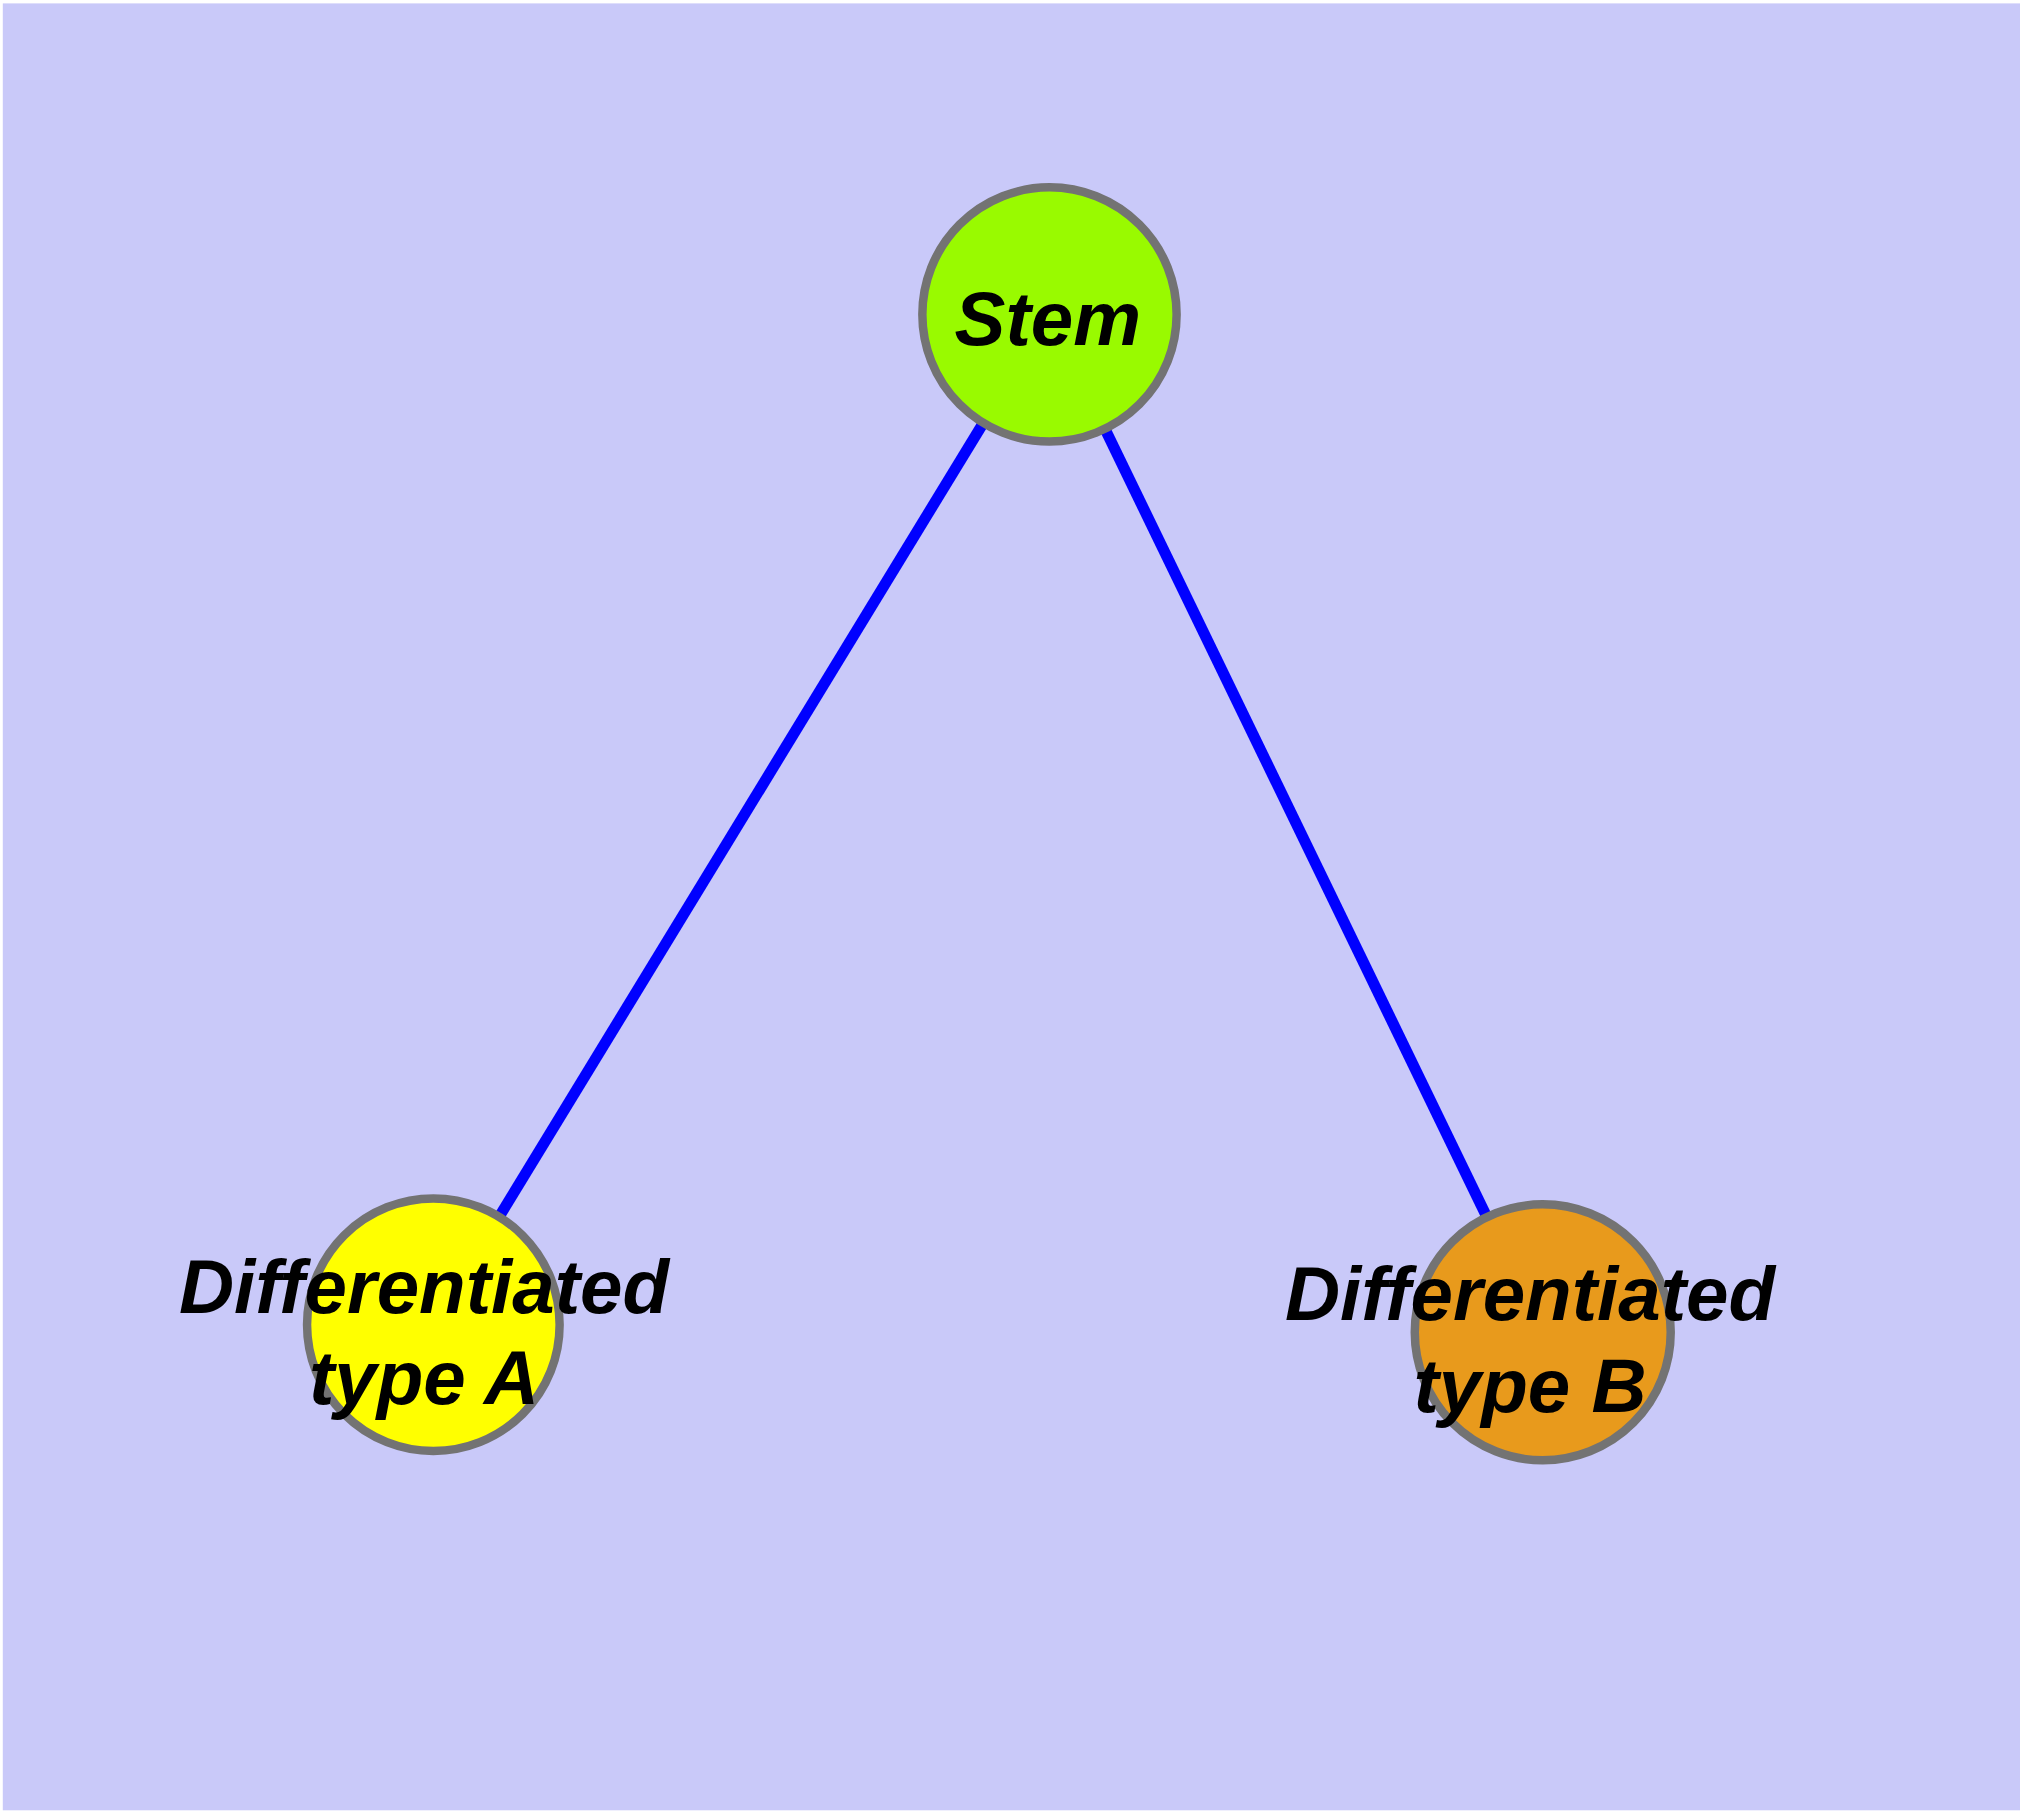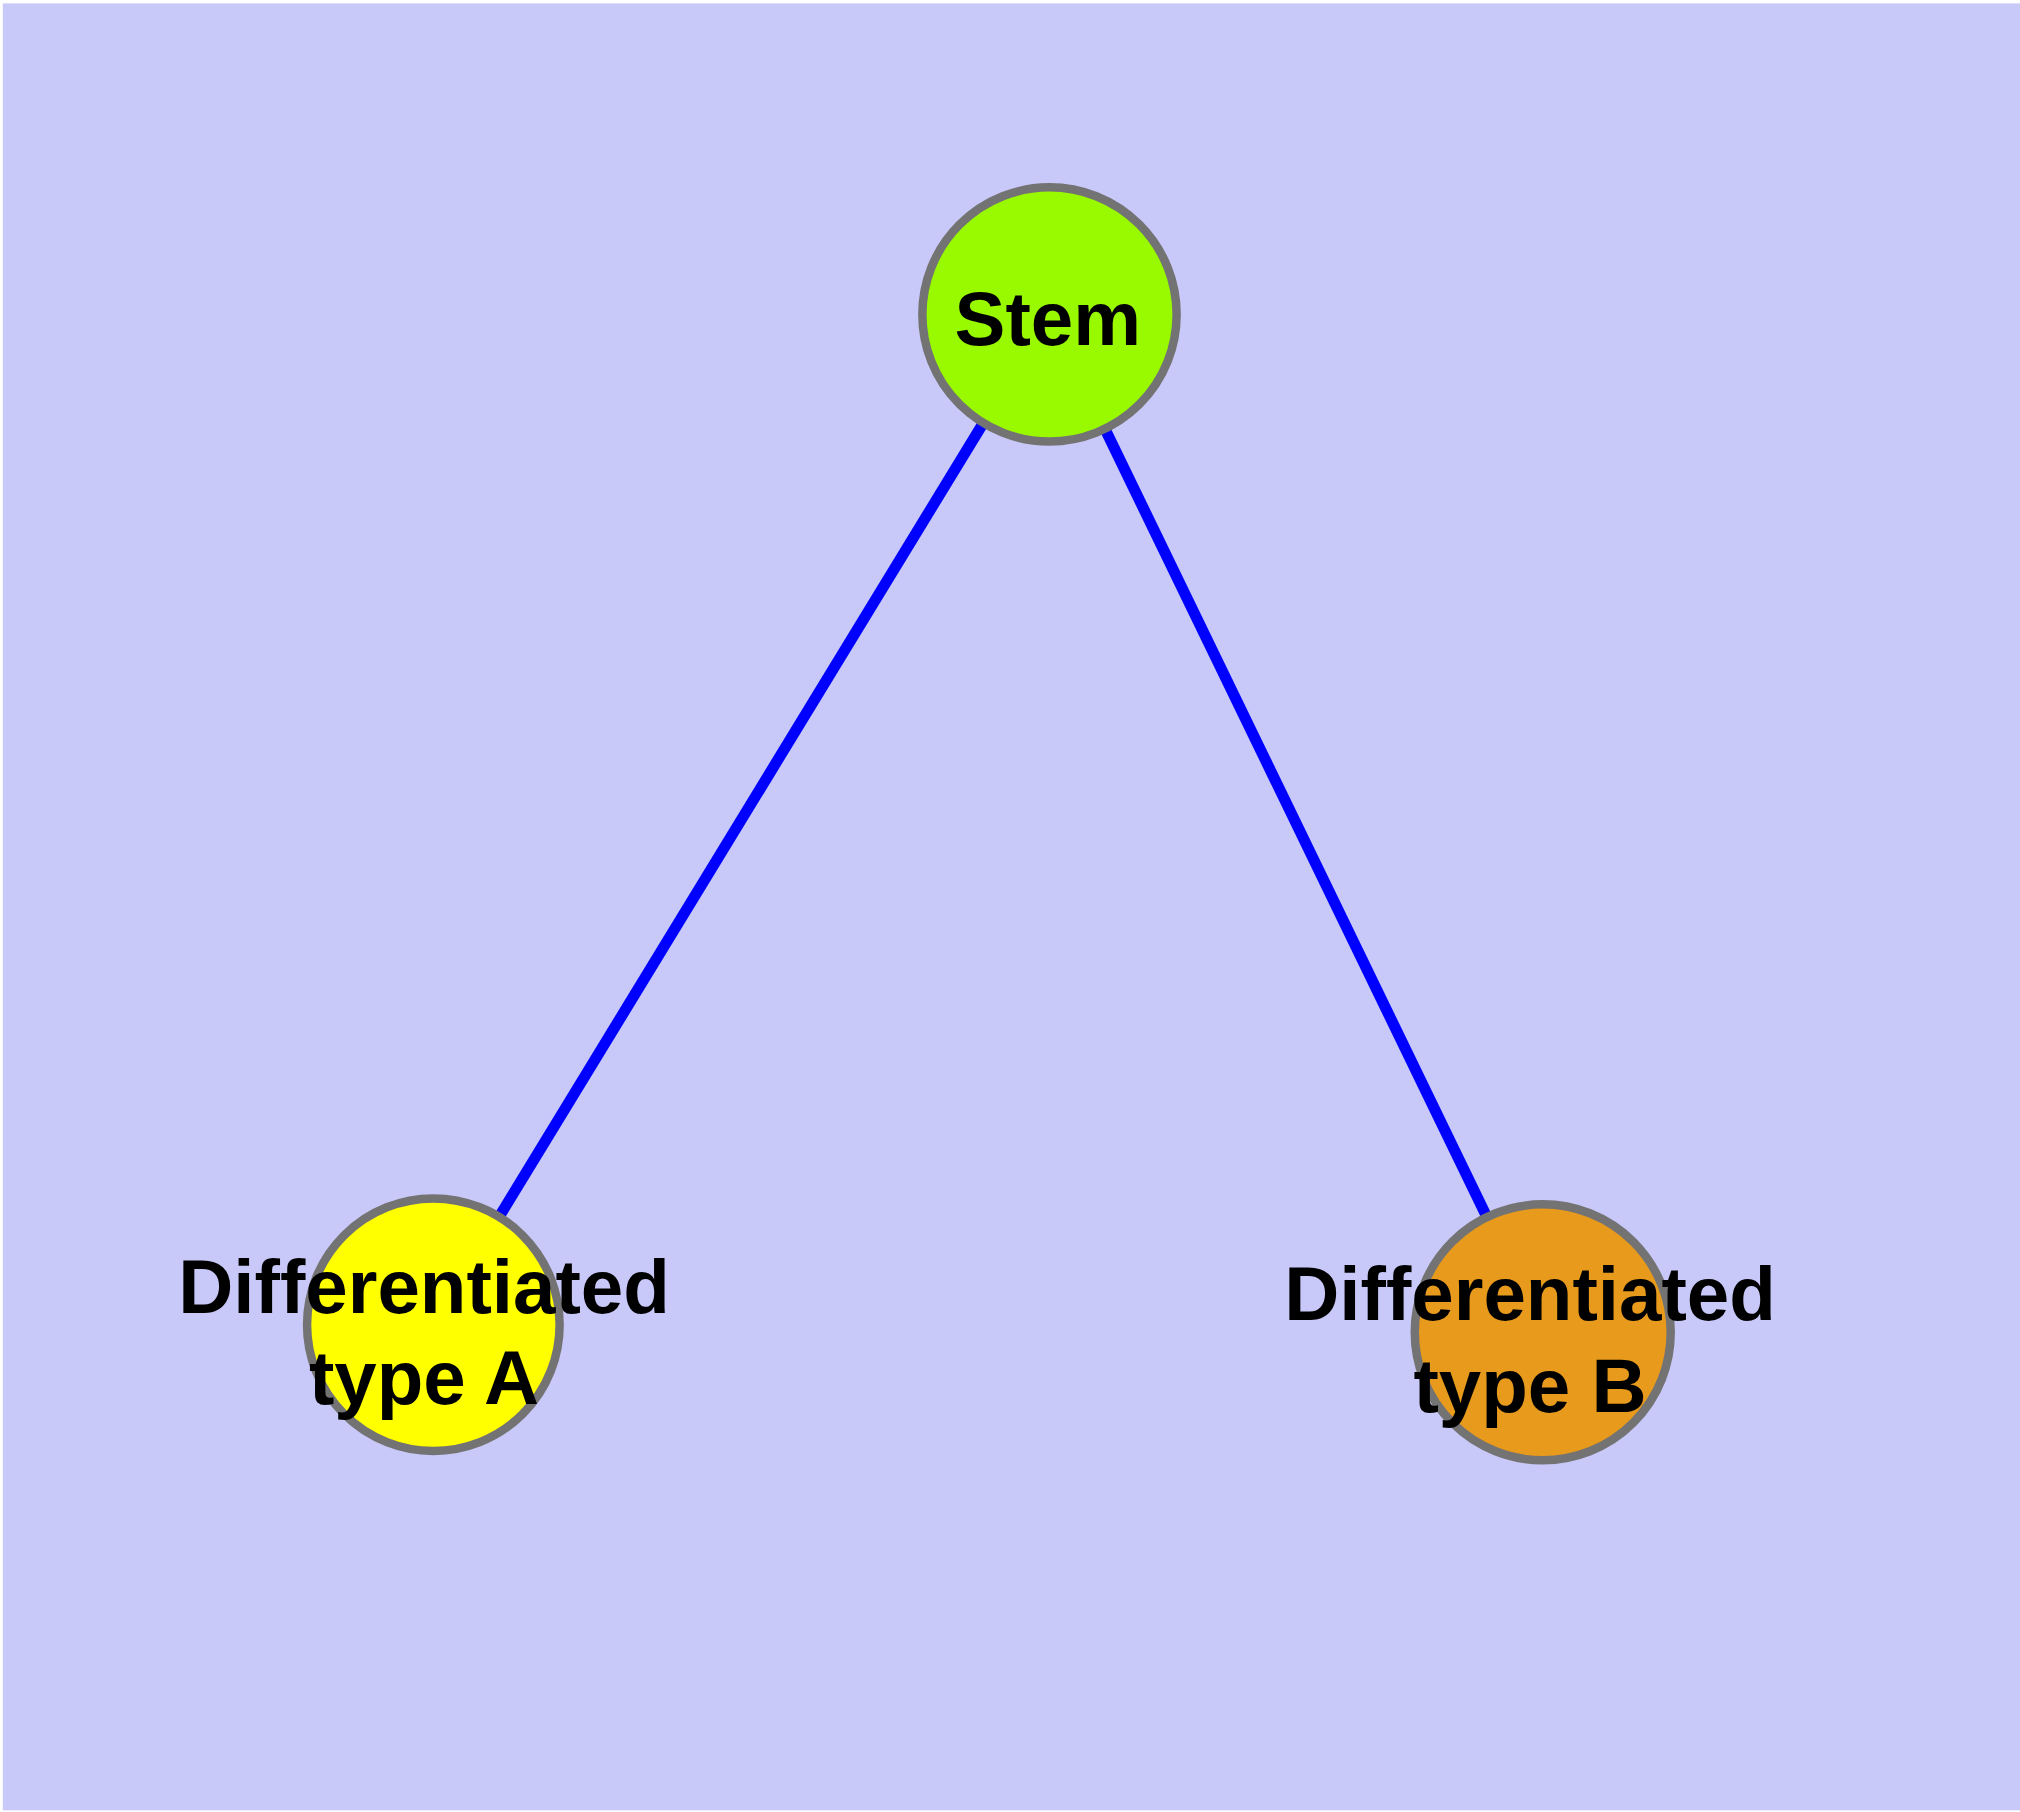--- a/index.html
+++ b/index.html
@@ -7,20 +7,21 @@
     padding: 0;
     width: 2021px;
     height: 1812px;
     background: #ffffff;
     overflow: hidden;
   }
   .diagram-wrap {
     position: relative;
     width: 2021px;
     height: 1812px;
+    font-style: italic;
   }
   svg {
     display: block;
   }
   .graph-edge {
     stroke-width: 13px;
     fill: none;
   }
   .graph-node {
     stroke-width: 10px;

